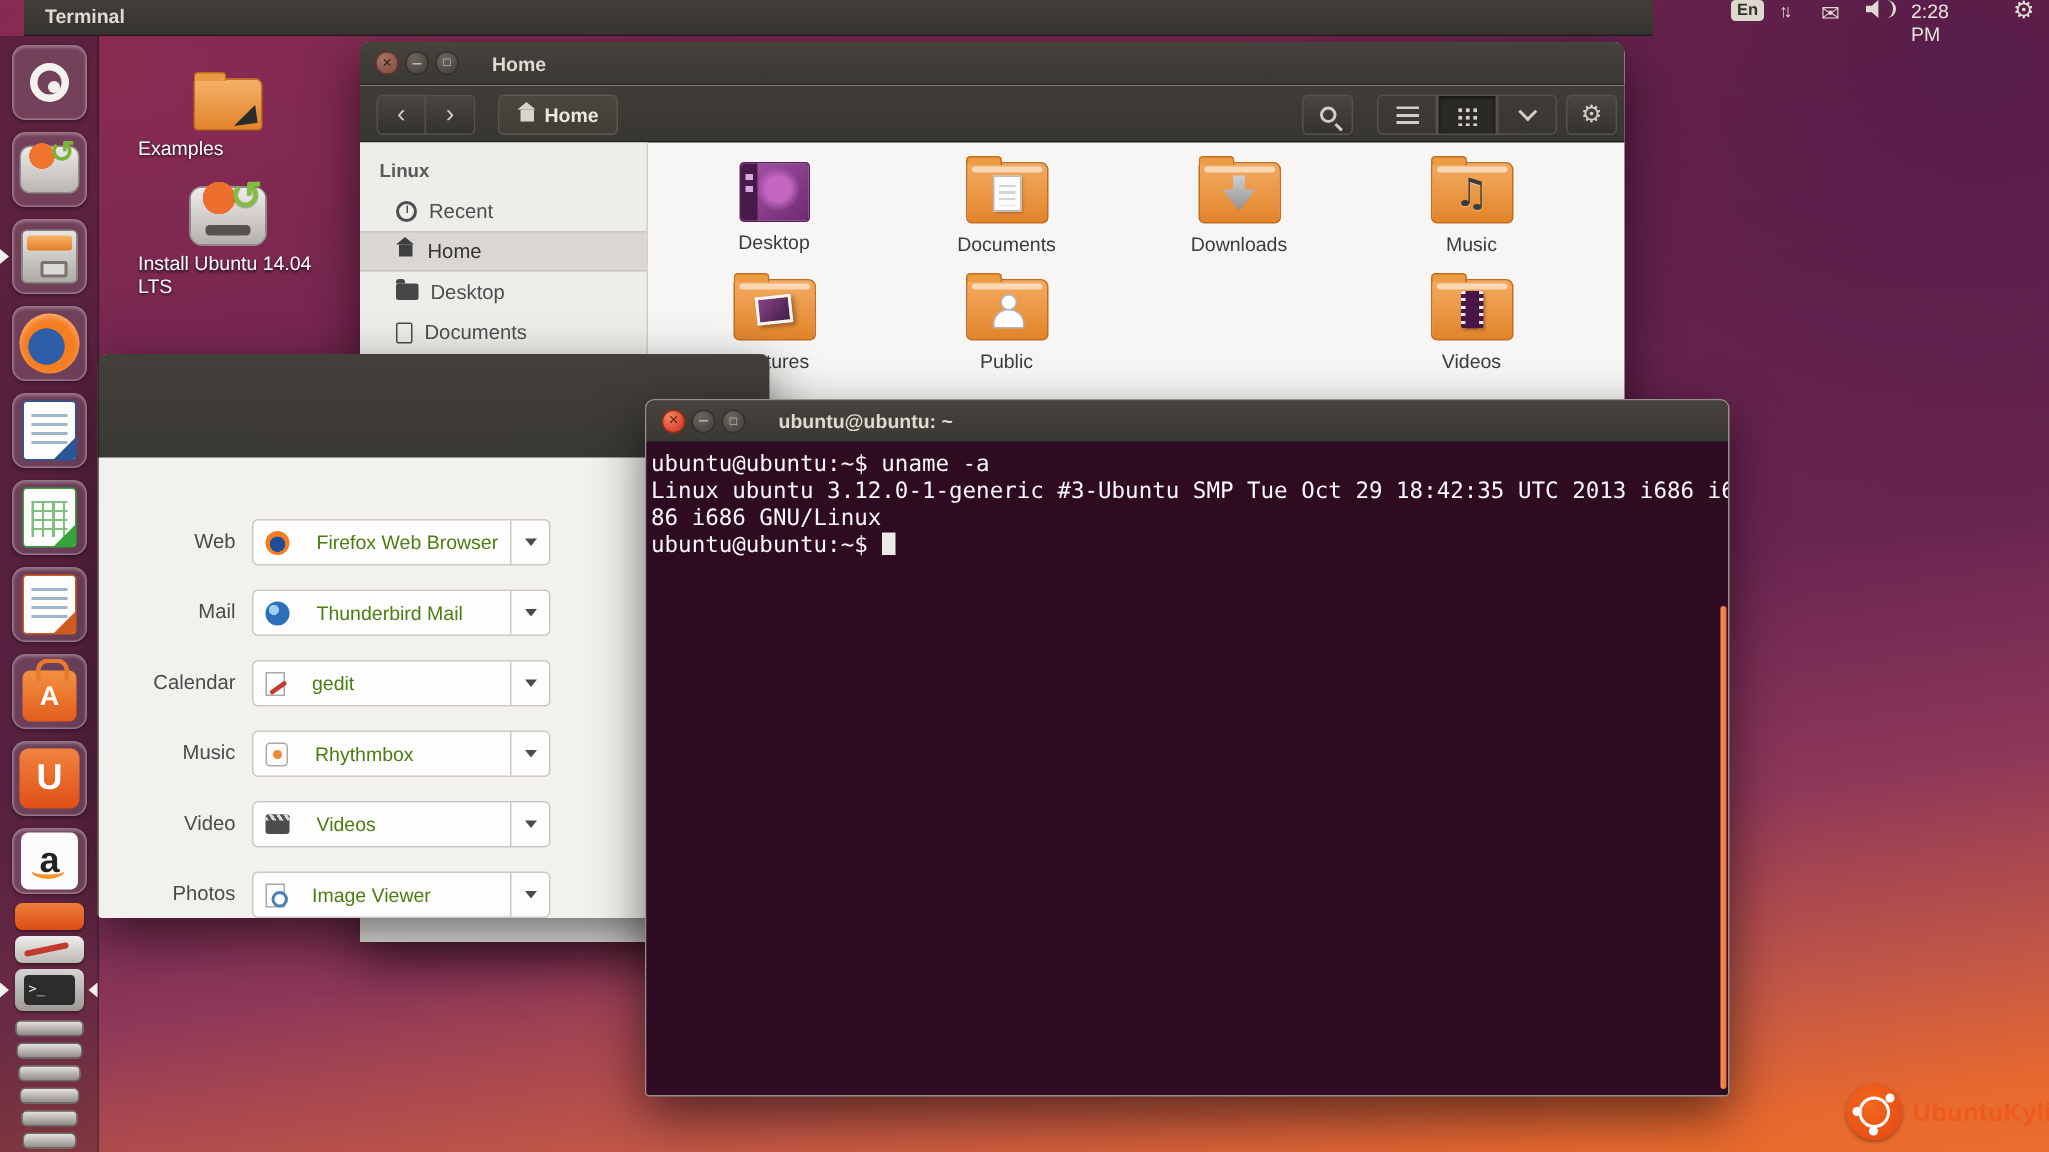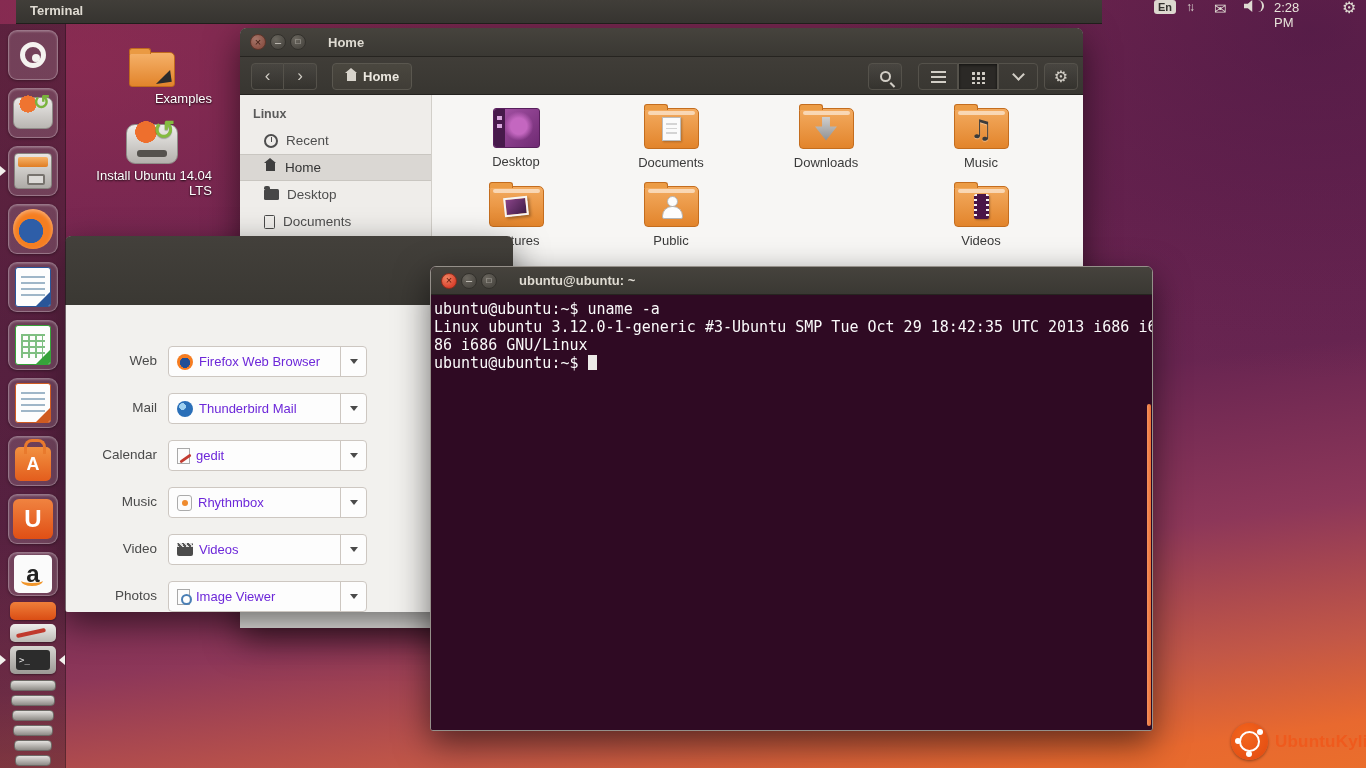--- a/index.html
+++ b/index.html
@@ -61,21 +61,21 @@
   .atile::after { content:""; position:absolute; left:7px; bottom:7px; width:22px; height:8px; border-bottom:3px solid #f1962c; border-radius:0 0 50% 50%; }
   .fold { position:absolute; left:10px; width:46px; border-radius:5px; box-shadow:0 1px 2px rgba(0,0,0,.4); }
   .fold.music { background:linear-gradient(#ef7f3a,#da4d14); height:18px; }
   .fold.pen { background:linear-gradient(#efeeec,#bcb9b4); height:18px; position:relative; overflow:hidden; }
   .fold.pen::after { content:""; position:absolute; left:6px; top:7px; width:30px; height:4px; background:#c03a2e; border-radius:2px; transform:rotate(-12deg); }
   .fold.term { background:linear-gradient(#d7d5d1,#9c9995); height:28px; display:flex; align-items:center; justify-content:center; }
   .fold.term .scr { width:34px; height:20px; background:#2c2c2c; border-radius:3px; color:#e8e8e8; font-family:"DejaVu Sans Mono",monospace; font-size:9px; line-height:20px; padding-left:3px; }
   .slab { position:absolute; background:linear-gradient(#e4e2df,#8f8c88); border:1px solid #6d6a66; border-radius:4px; height:11px; }
 
   
-  .dicon { z-index:5; width:120px; text-align:right; color:#fff; font-size:13px; cursor:default; }
+  .dicon { z-index:5; width:120px; text-align:left; color:#fff; font-size:13px; cursor:default; }
   .dicon .lbl { text-shadow:0 1px 2px rgba(0,0,0,.85); margin-top:4px; line-height:15px; }
   .exfolder { width:46px; height:35px; margin:0 auto; background:linear-gradient(#f5b169,#e2842b); border-radius:3px 5px 3px 3px; border:1px solid #c06a1e; position:relative; }
   .exfolder::before { content:""; position:absolute; top:-5px; left:-1px; width:20px; height:5px; background:#ea9a43; border:1px solid #c06a1e; border-bottom:none; border-radius:3px 3px 0 0; }
   .exfolder::after { content:""; position:absolute; right:3px; bottom:3px; width:0; height:0; border-style:solid; border-width:0 0 12px 16px; border-color:transparent transparent #2b2b2b transparent; transform:rotate(-8deg); }
   .bigdisk { width:52px; height:40px; margin:0 auto; border-radius:9px; background:linear-gradient(#efedeb,#b4b1ad); border:1px solid #8f8c88; position:relative; }
   .bigdisk .splat { position:absolute; left:6px; top:-6px; width:26px; height:26px; background:radial-gradient(circle,#ee6f2d 58%,transparent 60%); border-radius:46% 54% 42% 58%; }
   .bigdisk .garrow { position:absolute; right:2px; top:-8px; color:#84bb40; font-weight:bold; font-size:26px; line-height:1; text-shadow:0 1px 1px rgba(0,0,0,.3); }
   .bigdisk::after { content:""; position:absolute; left:10px; bottom:6px; width:30px; height:7px; background:#55524e; border-radius:3px; }
 
   
@@ -147,21 +147,21 @@
   .desktop-tile::after { content:""; position:absolute; left:3px; top:7px; width:5px; height:4px; background:#d9a9de; box-shadow:0 8px 0 #d9a9de; }
 
   
   #settings { left:65px; top:236px; width:448px; height:376px; z-index:20; background:#f2f1ee; border-radius:7px 7px 3px 3px; }
   #settings .shead { height:69px; background:linear-gradient(#43403b,#3a3833); border-radius:6px 6px 0 0; }
   .srow { position:absolute; left:0; width:100%; height:31px; }
   .srow .rlabel { position:absolute; left:0; width:92px; top:7px; text-align:right; font-size:13.5px; color:#4a4a4a; }
   .dd { position:absolute; left:103px; top:0; width:199px; height:31px; background:#fdfdfd; border:1px solid #cdc7c1; border-radius:4px;
     display:flex; align-items:center; }
   .dd .ddicon { margin-left:8px; }
-  .dd .ddtext { margin-left:6px; font-size:13px; color:#6d28d9; }
+  .dd .ddtext { margin-left:18px; font-size:13px; color:#4d7c0f; }
   .dd .arrowcell { position:absolute; right:0; top:0; bottom:0; width:26px; border-left:1px solid #cdc7c1; display:flex; align-items:center; justify-content:center; }
   .tri-down { width:0; height:0; border-left:4px solid transparent; border-right:4px solid transparent; border-top:5px solid #4a4a4a; }
   .dd-firefox { width:16px; height:16px; border-radius:50%; background:radial-gradient(circle at 50% 55%, #1e4e96 0 42%, #f57c20 44% 78%, #e35a0f 79% 100%); }
   .dd-thunderbird { width:16px; height:16px; border-radius:50%; background:radial-gradient(circle at 35% 35%, #9ed0f0 0 22%, #2a6fb8 24% 100%); }
   .dd-gedit { width:13px; height:16px; background:#fcfcfc; border:1px solid #a9a9a9; position:relative; }
   .dd-gedit::after { content:""; position:absolute; left:1px; top:8px; width:13px; height:3px; background:#c23b30; border-radius:2px; transform:rotate(-35deg); }
   .dd-rhythmbox { width:15px; height:16px; background:#fcfcfc; border:1px solid #ababab; border-radius:3px; position:relative; }
   .dd-rhythmbox::after { content:""; position:absolute; left:3.5px; top:4px; width:6px; height:6px; background:#ef8b2e; border-radius:50%; }
   .dd-videos { width:16px; height:13px; background:#4c4c4c; border-radius:2px; position:relative; }
   .dd-videos::before { content:""; position:absolute; left:0; top:0; width:100%; height:4px;

